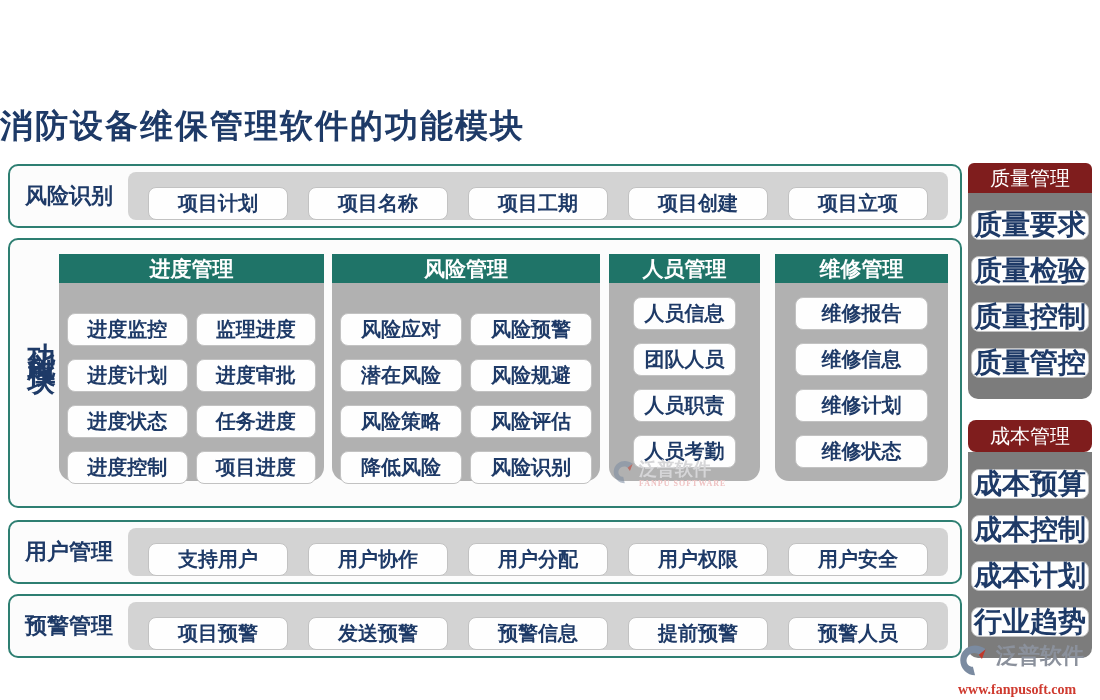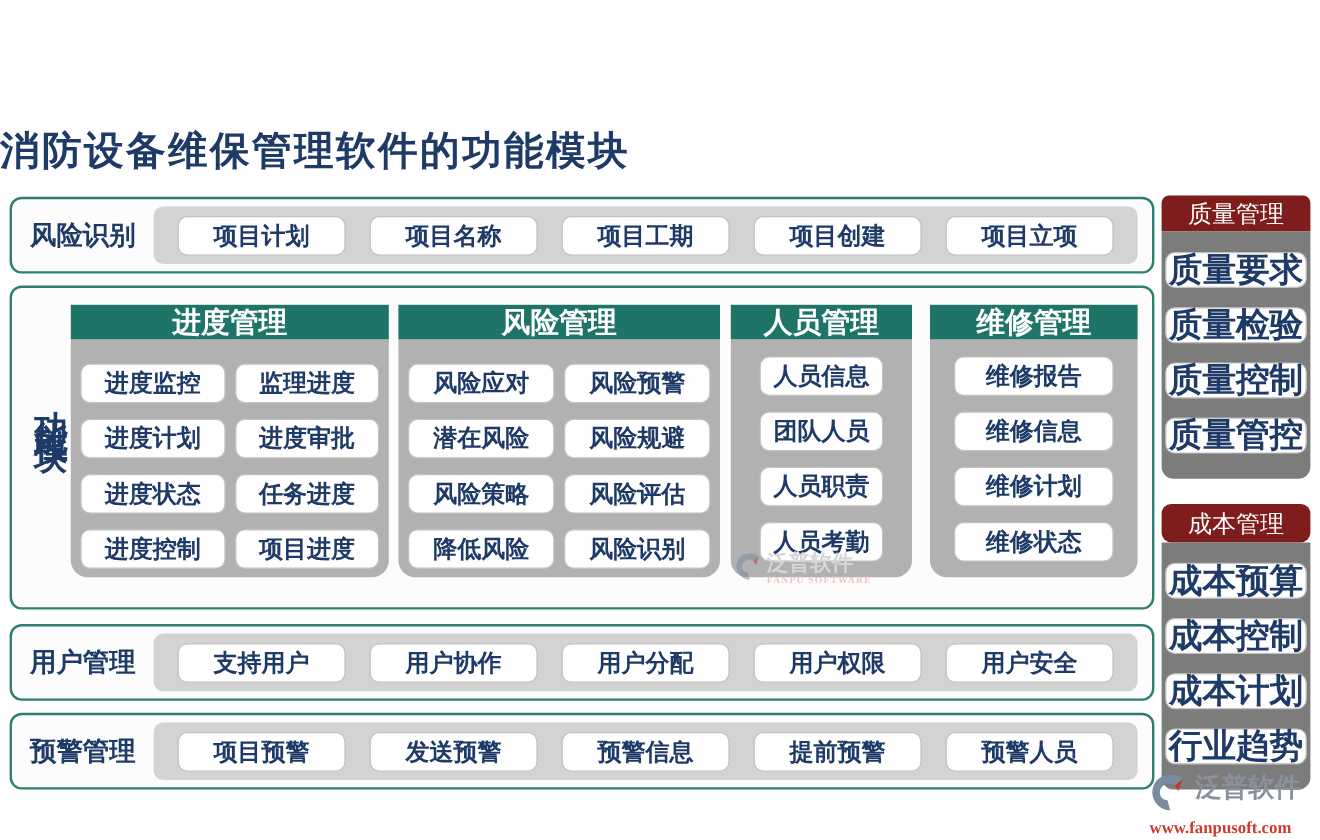--- a/index.html
+++ b/index.html
@@ -22,45 +22,45 @@
   }
   .row-panel { height:64px; }
   .row-label {
     position:absolute; left:0; top:0; width:118px; height:100%;
     display:flex; align-items:center; justify-content:center;
     font-size:22px; font-weight:bold; color:#1e3a67;
   }
   .row-strip {
     position:absolute; left:118px; top:6px; right:12px; bottom:6px;
     background:#d3d3d3; border-radius:8px;
-    display:flex; align-items:center; justify-content:space-evenly;
+    display:flex; align-items:flex-end; justify-content:space-evenly;
   }
   .btn {
     background:#fefefe; border:1px solid #c2c2c2; border-radius:8px;
     height:33px; display:flex; align-items:center; justify-content:center;
     font-size:20px; font-weight:bold; color:#1e3a67; cursor:pointer;
   }
   .row-strip .btn { width:140px; }
 
   .main-panel { top:238px; height:270px; }
   .side-label {
     position:absolute; left:12px; top:80px;
     writing-mode:vertical-rl; text-orientation:upright;
     font-size:28px; font-weight:bold; color:#1e3a67; letter-spacing:8px;
   }
   .col { position:absolute; top:14px; }
   .col-header {
     height:29px; background:#1f7468; color:#ffffff;
     display:flex; align-items:center; justify-content:center;
-    font-size:24px; font-weight:bold;
+    font-size:21px; font-weight:bold;
   }
   .col-body {
     background:#b1b1b1; border-radius:0 0 14px 14px;
     height:198px; display:grid; align-content:start;
-    gap:13px 8px; padding:20px 8px;
+    gap:13px 8px; padding:30px 8px;
   }
   .grid2 { grid-template-columns:1fr 1fr; }
   .grid1 { grid-template-columns:1fr; }
 
   .sidebar-block { position:absolute; left:968px; width:124px; }
   .sb-header {
     height:30px; background:#7f1d1d; color:#ffffff;
     display:flex; align-items:center; justify-content:center;
     font-size:20px; font-weight:normal; border-radius:6px 6px 0 0;
   }

